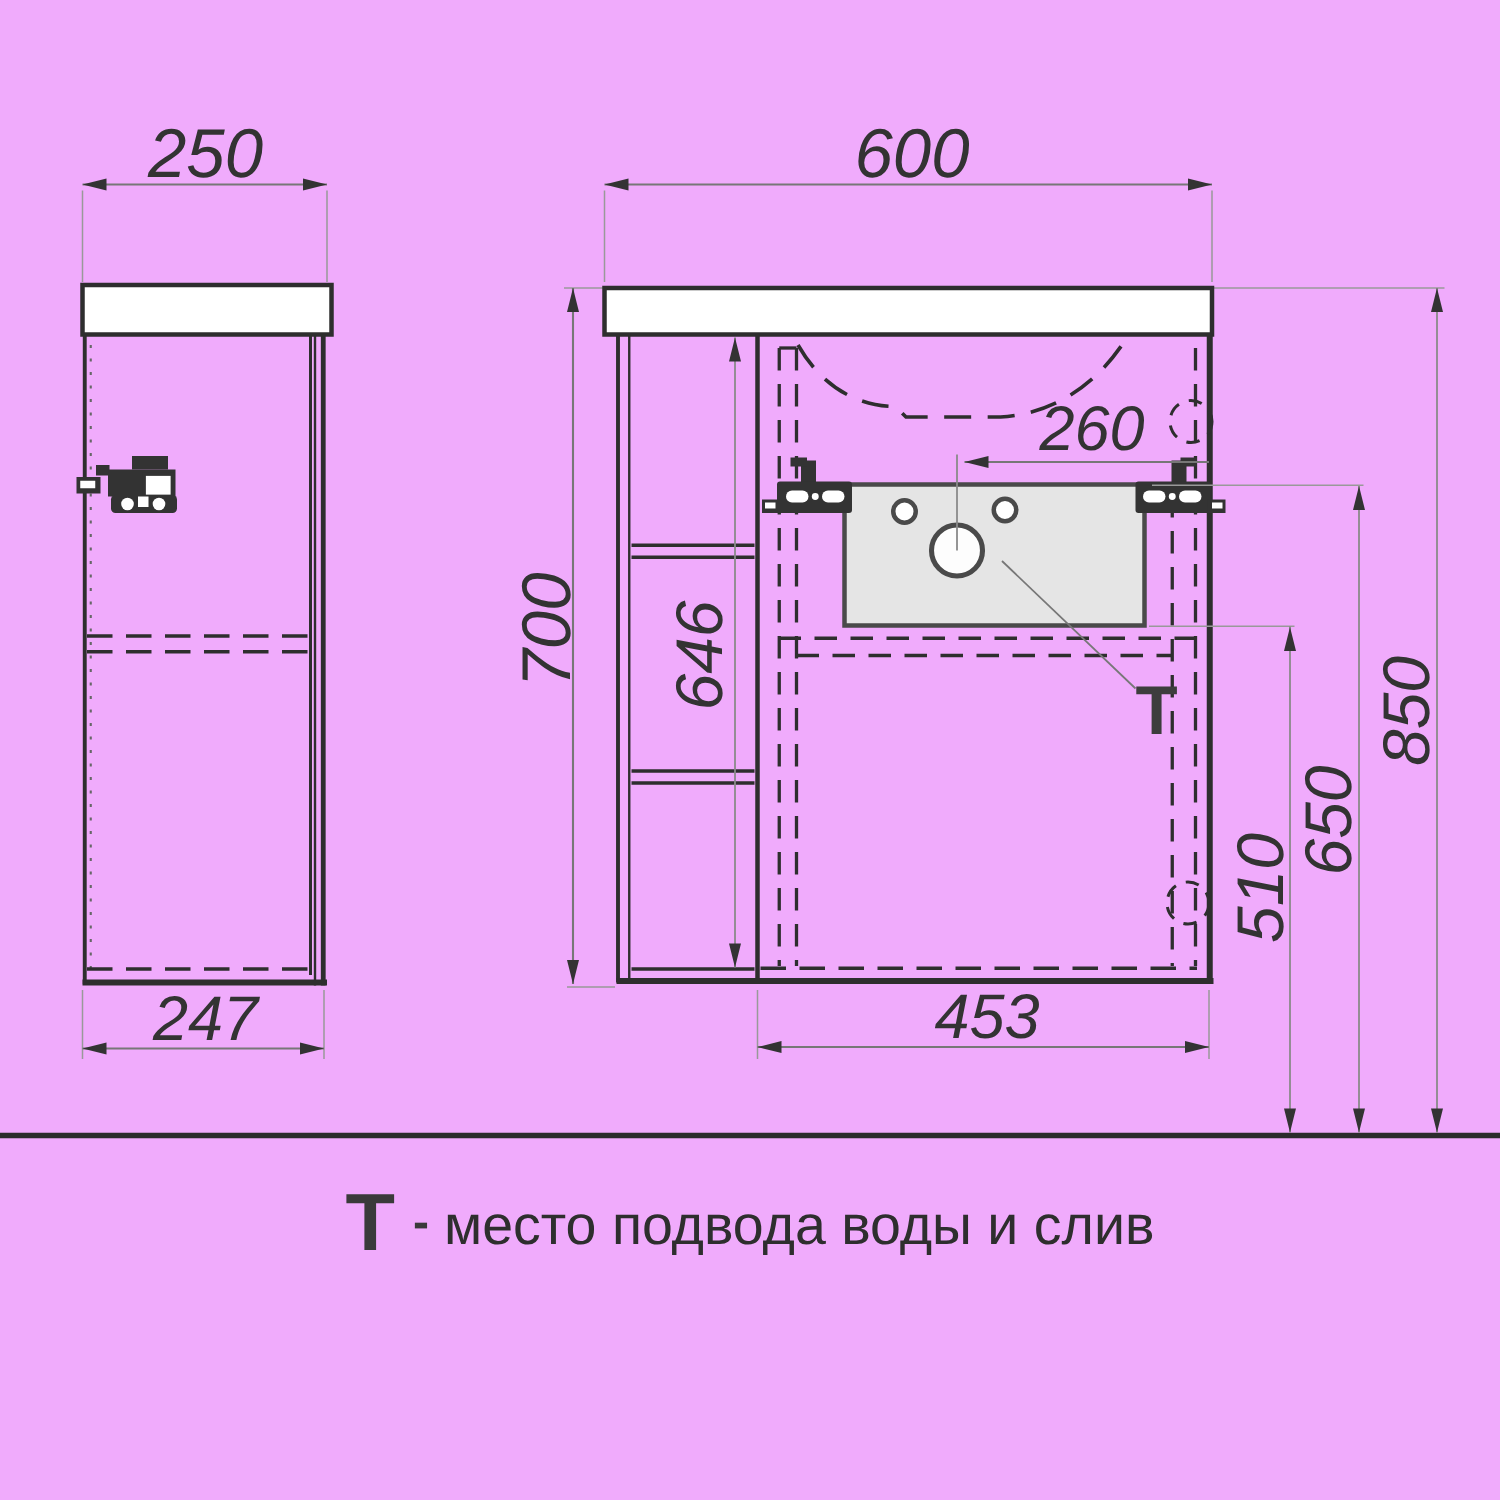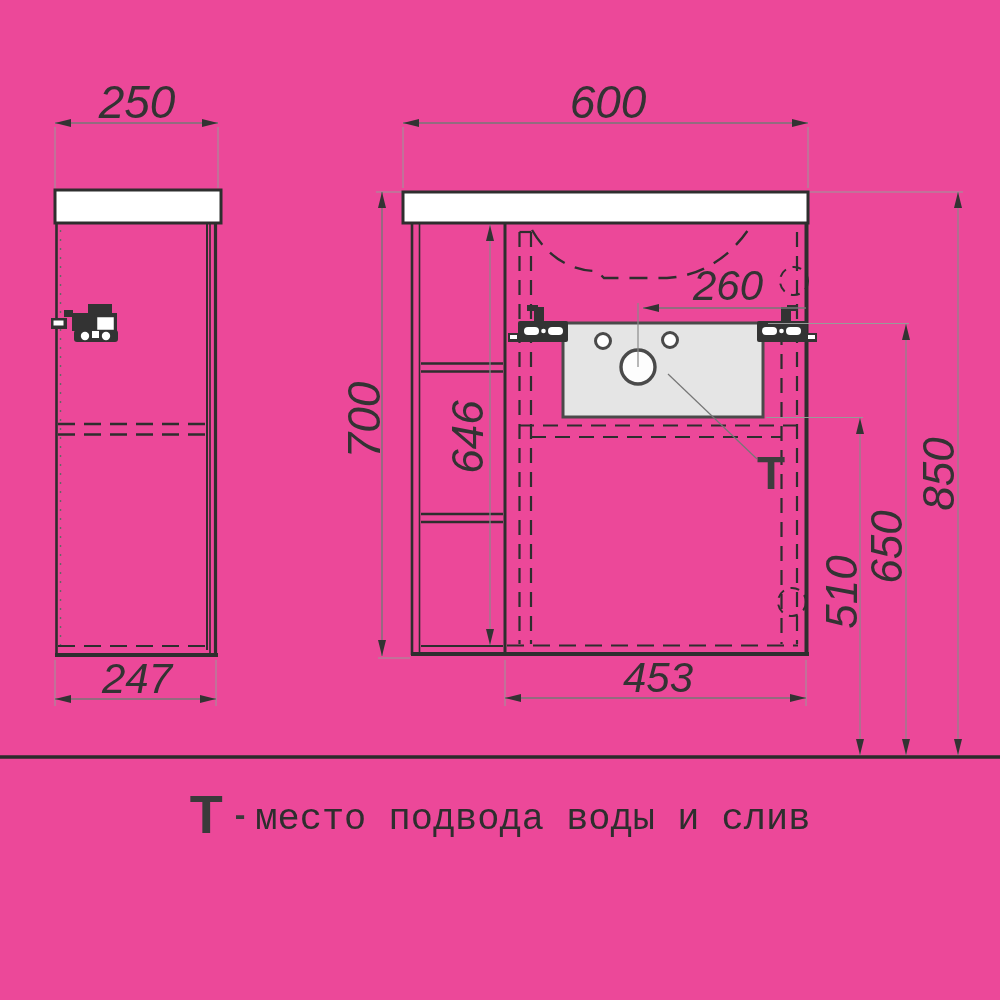--- a/index.html
+++ b/index.html
@@ -1,29 +1,29 @@
 <!DOCTYPE html>
 <html><head>
 <meta charset="utf-8">
 <style>
   html,body{margin:0;padding:0;background:#ffffff;}
-  .stage{position:relative;width:1000px;height:1000px;background:#ec4899;overflow:hidden;
+  .stage{position:relative;width:1000px;height:1000px;background:#f0abfc;overflow:hidden;
          font-family:"Liberation Sans",sans-serif;}
   svg{position:absolute;left:0;top:0;}
   .dimtxt{font-family:"Liberation Sans",sans-serif;font-style:italic;fill:#333;}
   .big{font-size:46px;}
   .mid{font-size:42px;}
   .rot{font-size:44px;}
   .tmark{font-family:"Liberation Sans",sans-serif;font-weight:bold;font-size:46px;fill:#3d3d3d;font-style:normal;}
   .legend{position:absolute;left:0;top:786px;width:1000px;text-align:center;color:#3a3a3a;}
   .legend-line{height:57px;line-height:57px;white-space:nowrap;}
   .legend .sym{font-family:"Liberation Sans",sans-serif;font-weight:bold;font-size:54px;vertical-align:-4px;}
   .legend .sym2{font-size:58px;}
   .legend .sep{font-family:"Liberation Sans",sans-serif;font-weight:bold;font-size:32px;padding:0 10px 0 12px;vertical-align:4px;}
-  .legend .txt{font-family:Liberation Mono, monospace;font-size:37px;color:#2e2e2e;}
+  .legend .txt{font-family:Liberation Sans, sans-serif;font-size:37px;color:#2e2e2e;}
 </style>
 </head>
 <body>
 
 <div class="stage">
 
 <svg width="1000" height="1000" viewBox="0 0 1000 1000">
 
   <g stroke-linecap="butt">
 

